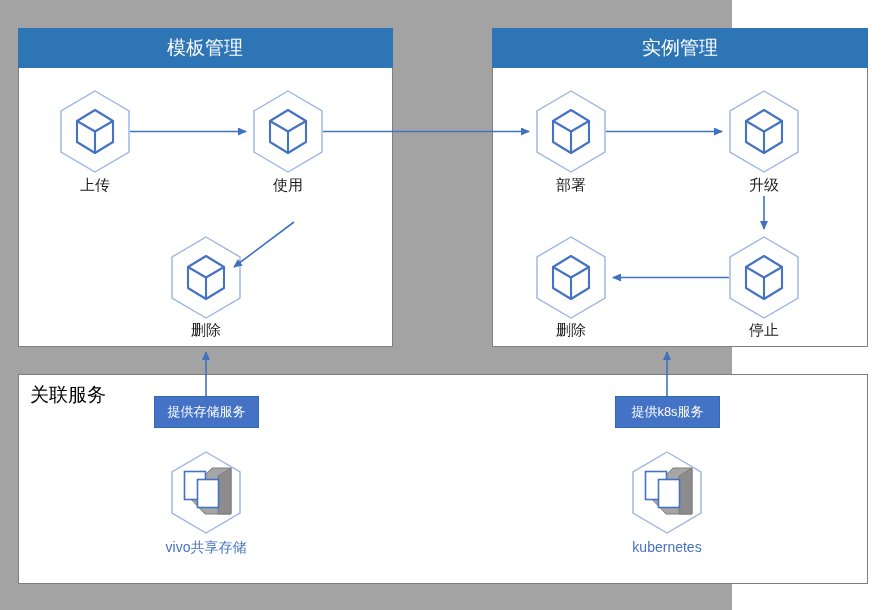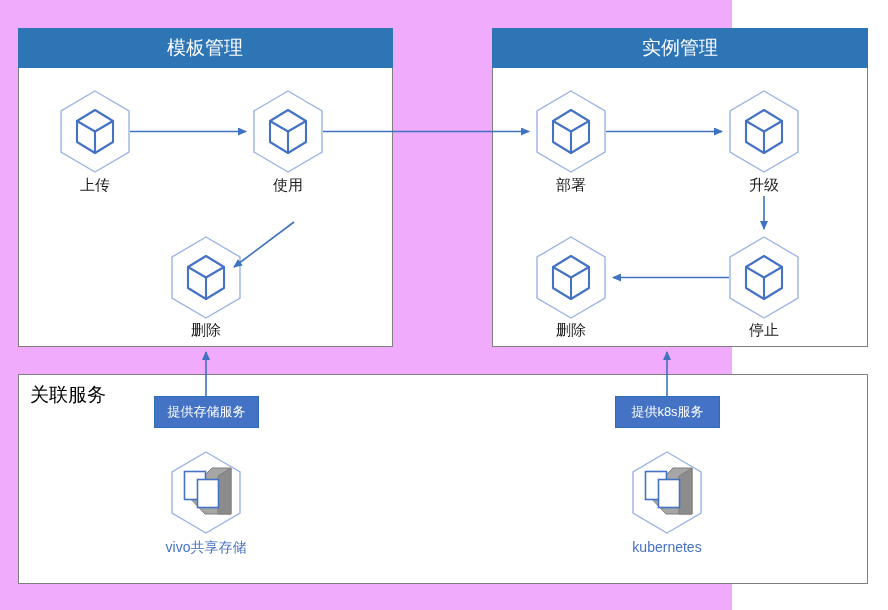--- a/index.html
+++ b/index.html
@@ -10,21 +10,21 @@
   body {
     width: 888px;
     height: 610px;
     font-family: "Liberation Sans", "DejaVu Sans", sans-serif;
     overflow: hidden;
   }
   #stage {
     position: relative;
     width: 732px;
     height: 610px;
-    background: #f0abfc;
+    background: #a3a3a3;
   }
   svg#diagram {
     position: absolute;
     left: 0;
     top: 0;
     width: 888px;
     height: 610px;
     display: block;
   }
   .panel-rect {

